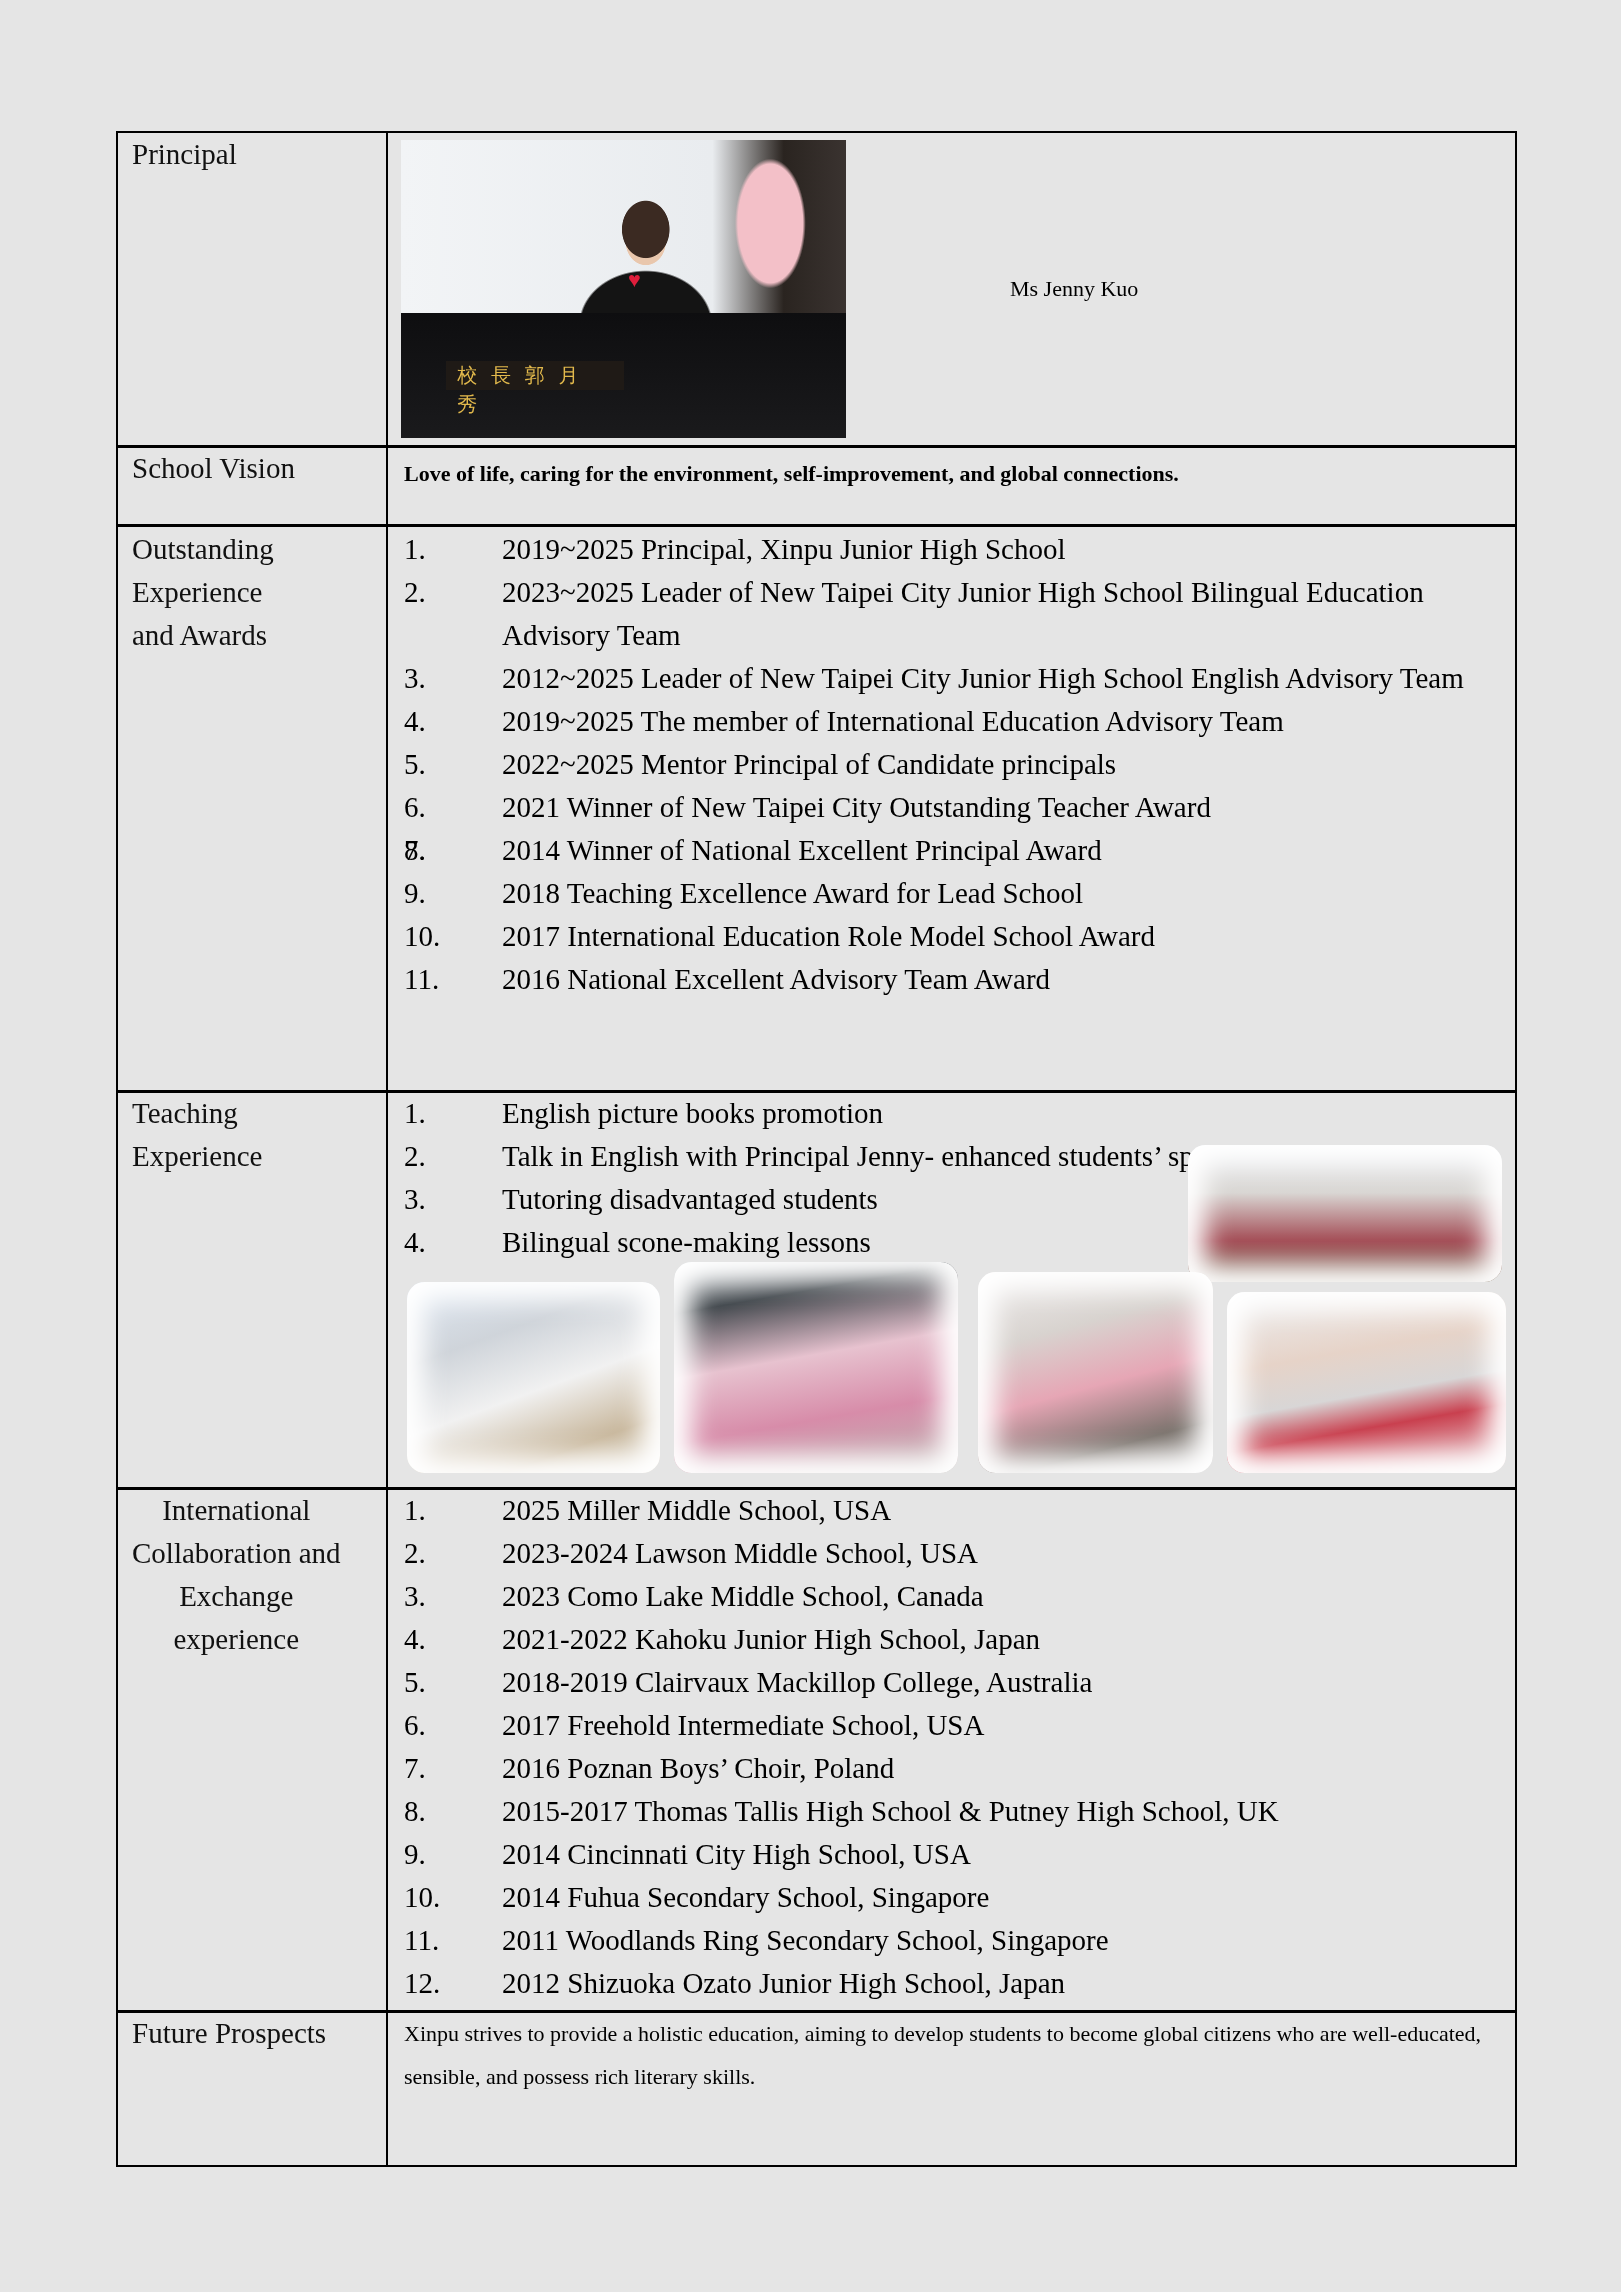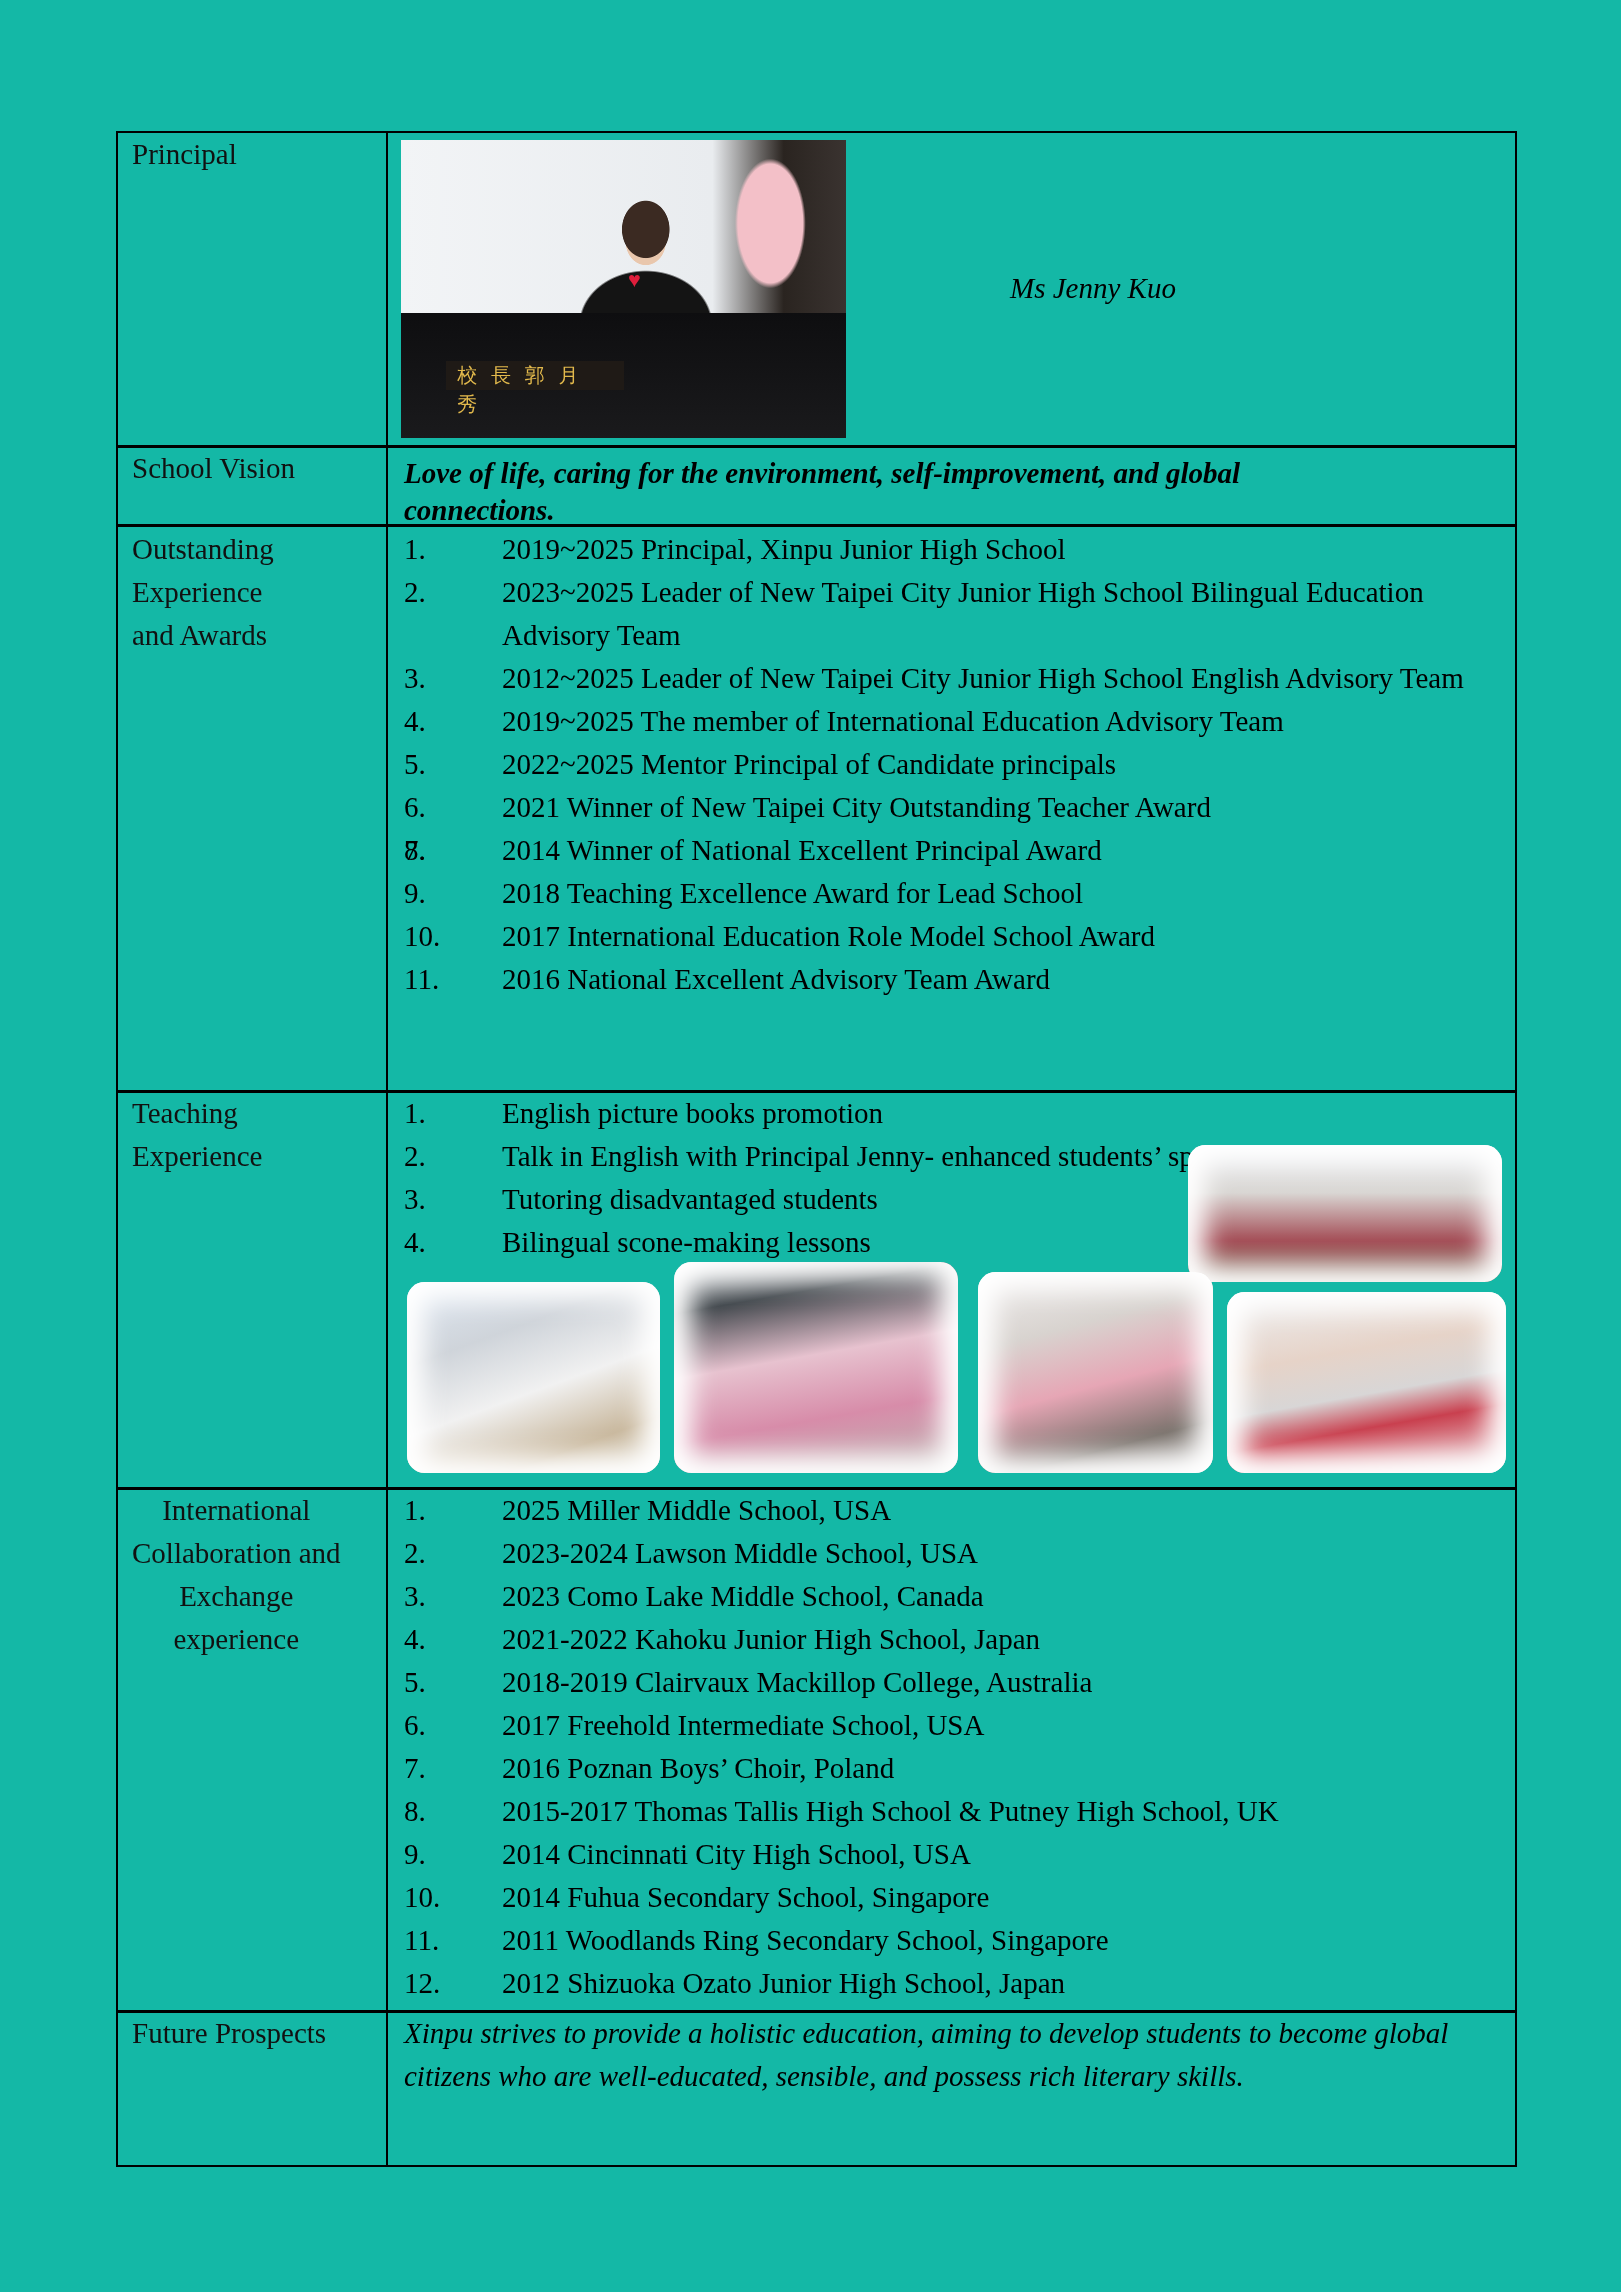--- a/index.html
+++ b/index.html
@@ -1,24 +1,24 @@
 <!DOCTYPE html>
 <html><head>
 <meta charset="utf-8">
 <style>
   html, body { margin: 0; padding: 0; background: #ffffff; }
   body { width: 1621px; height: 2293px; position: relative; overflow: hidden;
          font-family: "Liberation Serif", "DejaVu Serif", serif; color: #000; }
-  .page { position: absolute; left: 0; top: 0; width: 1621px; height: 2293px; background: #14b8a6; }
+  .page { position: absolute; left: 0; top: 0; width: 1621px; height: 2293px; background: #e5e5e5; }
   .table { position: absolute; left: 116px; top: 131px; width: 1401px; height: 2036px;
            border: 2.9px solid #000; box-sizing: border-box; }
   .vline { position: absolute; left: 386px; width: 2px; background: #000; }
   .hline { position: absolute; left: 116px; width: 1401px; height: 2.9px; background: #000; }
   .label { position: absolute; left: 132px; font-size: 29px; line-height: 43px; color: #111; }
-  .cell-text { position: absolute; font-size: 29px; line-height: 43px; color: #000; font-style: italic; }
+  .cell-text { position: absolute; font-size: 22px; line-height: 43px; color: #000; }
   .bold { font-weight: bold; }
   .list { position: absolute; left: 404px; margin: 0; padding: 0; list-style: none;
           font-size: 29px; line-height: 43px; }
   .list li { position: relative; padding-left: 98px; width: 990px; }
   .list li .num { position: absolute; left: 0; top: 0; }
   .photo { position: absolute; overflow: hidden; }
   .principal-photo { left: 401px; top: 140px; width: 445px; height: 298px;
      background:
        radial-gradient(ellipse 39px 47px at 55% 30%, #3b2a22 60%, transparent 62%),
        radial-gradient(ellipse 33px 39px at 55% 34%, #e9c7ad 60%, transparent 62%),

